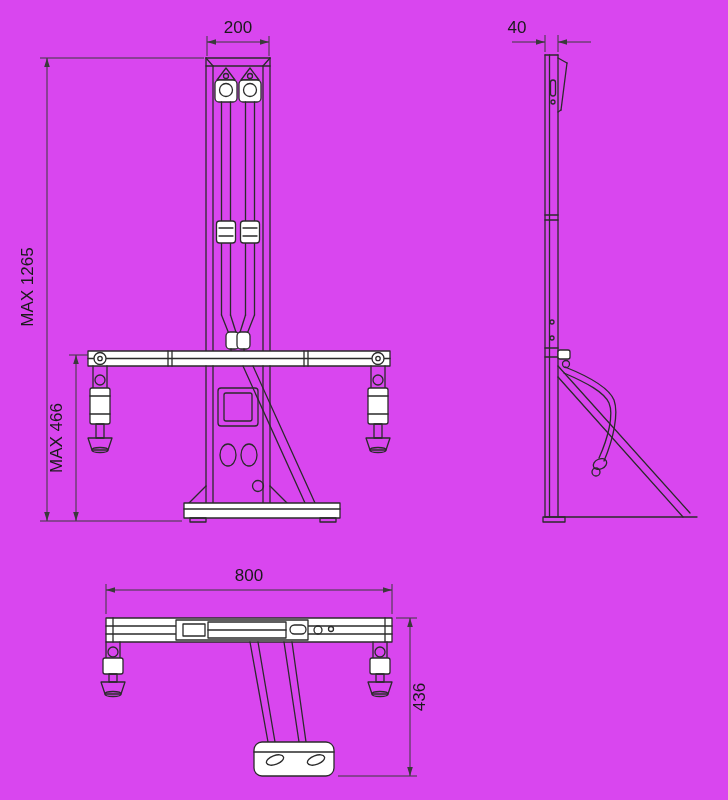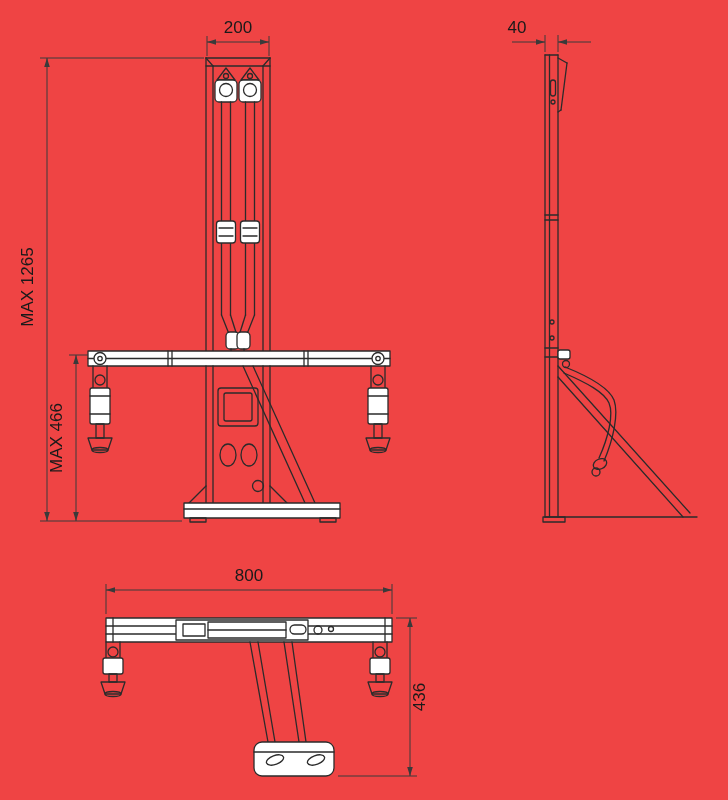--- a/index.html
+++ b/index.html
@@ -5,21 +5,21 @@
   html, body {
     margin: 0;
     padding: 0;
     background: #ffffff;
     font-family: "Liberation Sans", sans-serif;
   }
   .page {
     position: relative;
     width: 728px;
     height: 800px;
-    background: #ef4444;
+    background: #d946ef;
     overflow: hidden;
     text-decoration: underline;
   }
   svg text {
     font-family: "Liberation Sans", sans-serif;
     font-size: 17px;
     fill: #1a1a1a;
   }
 </style>
 </head>

